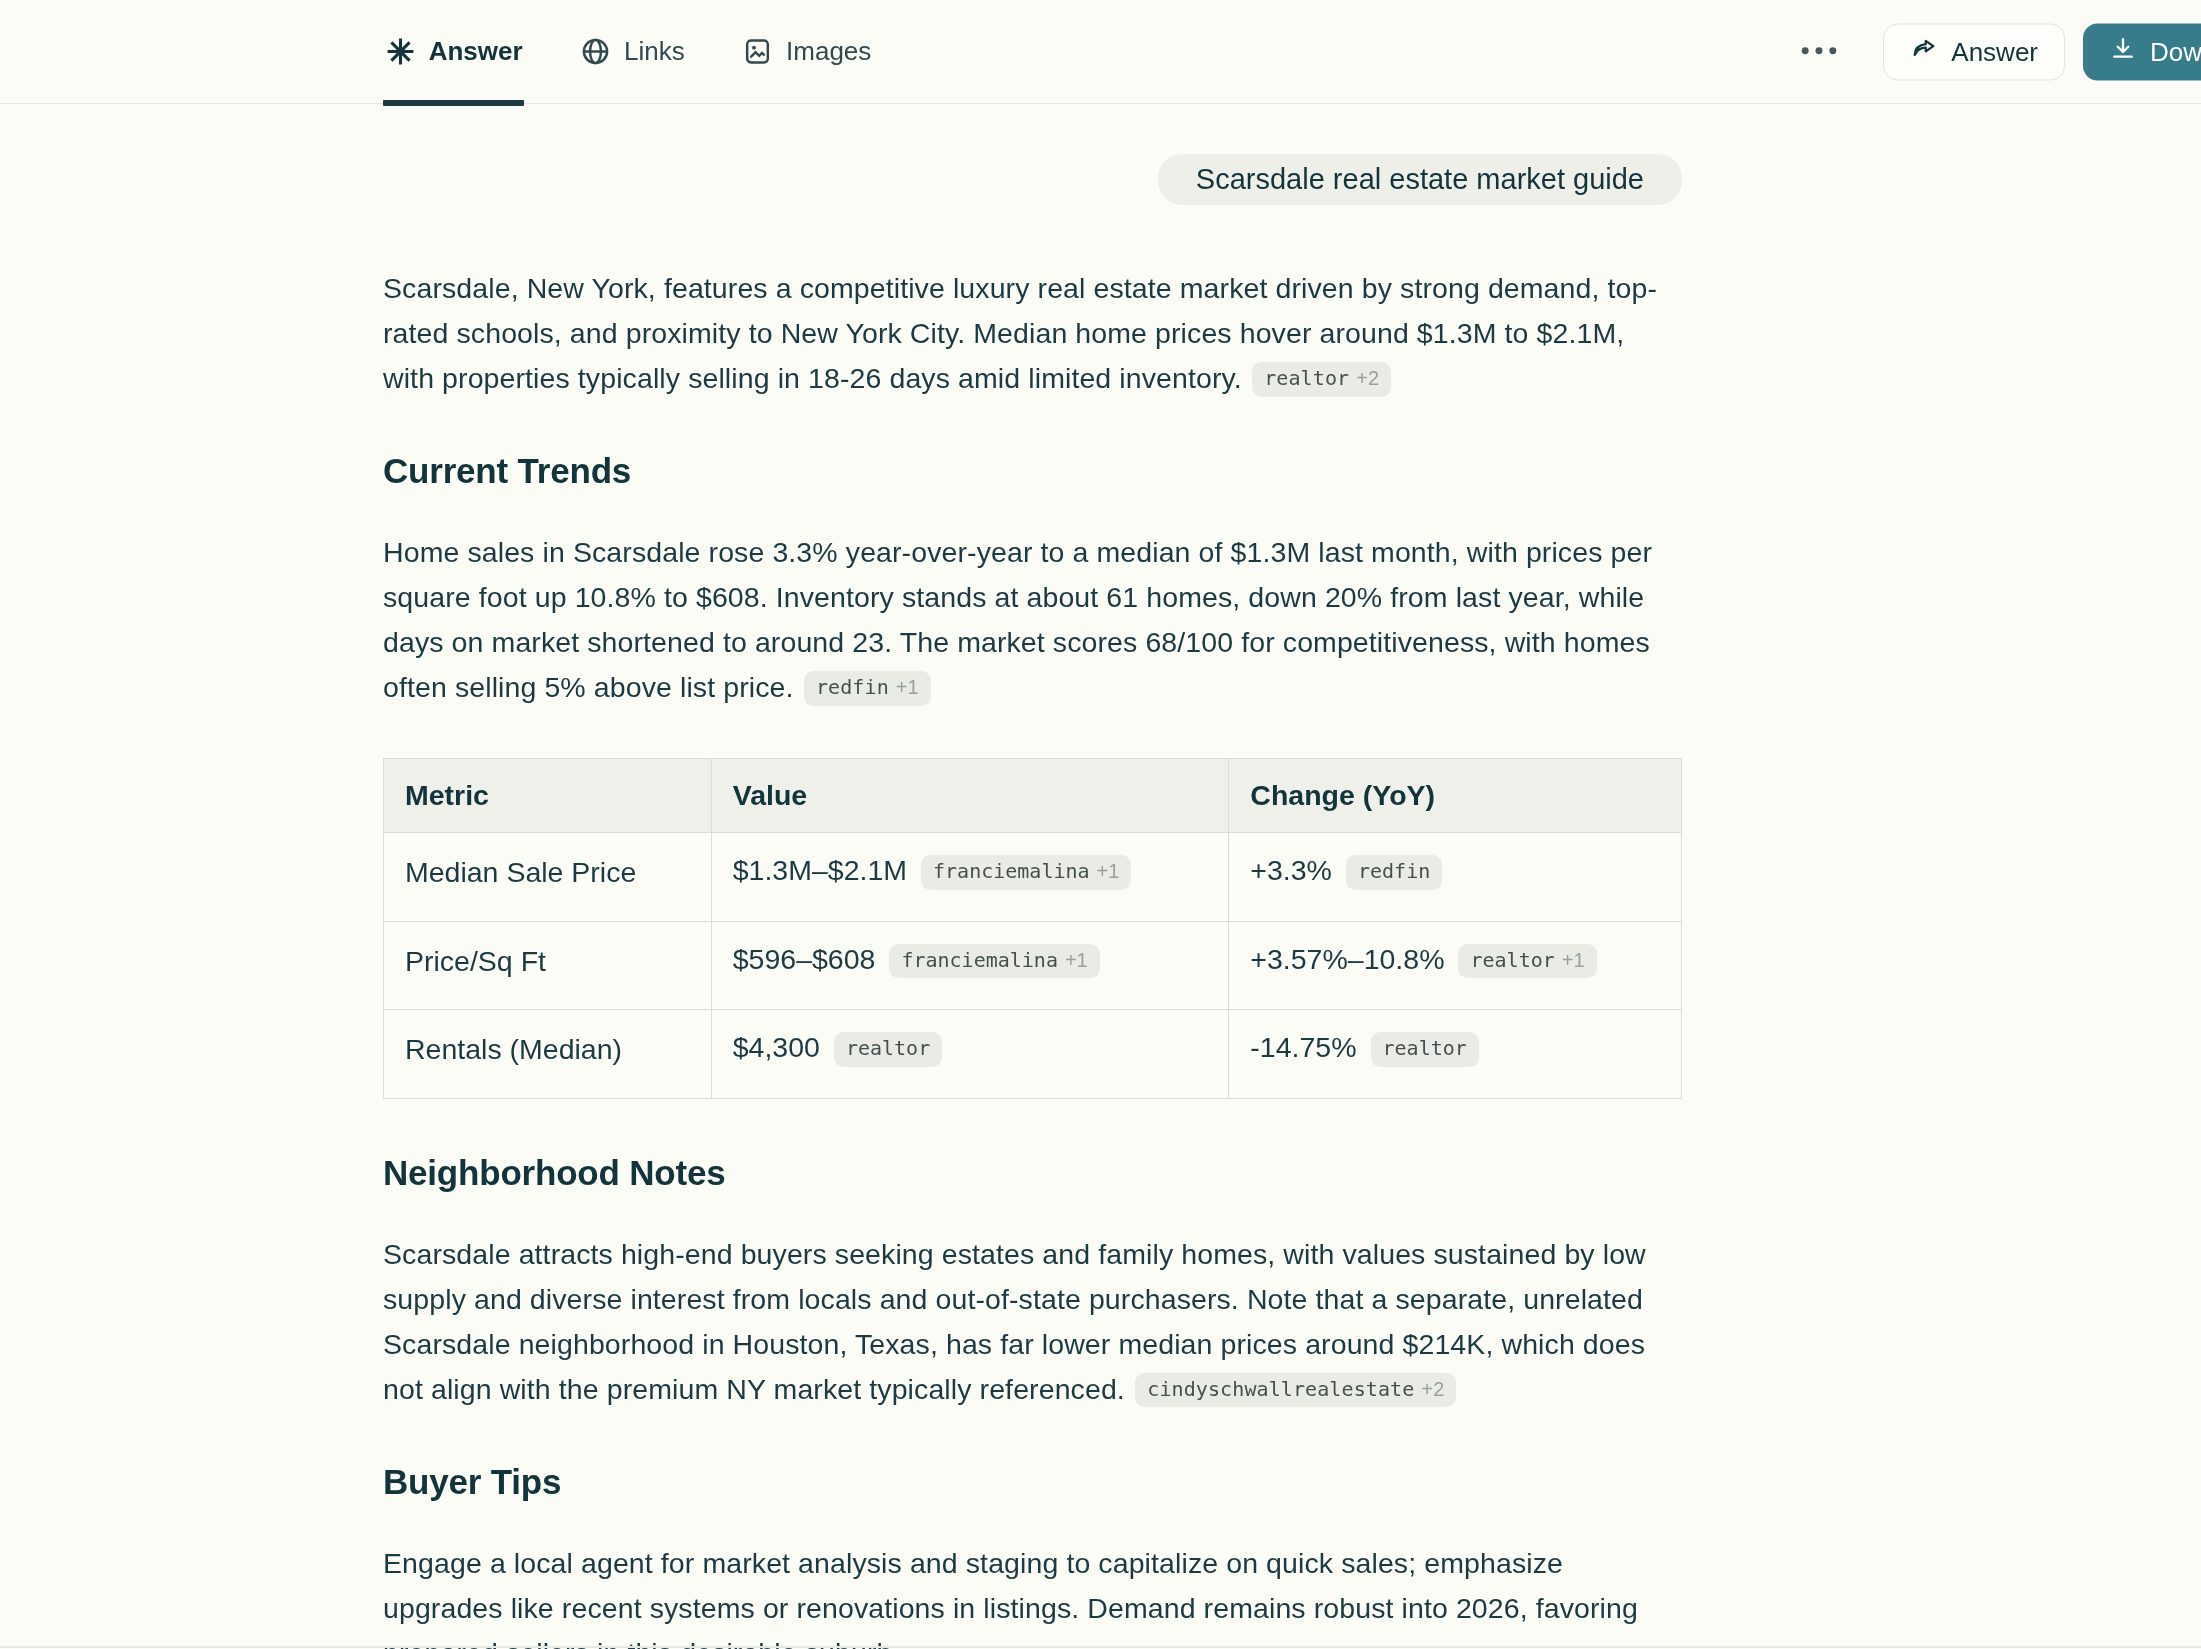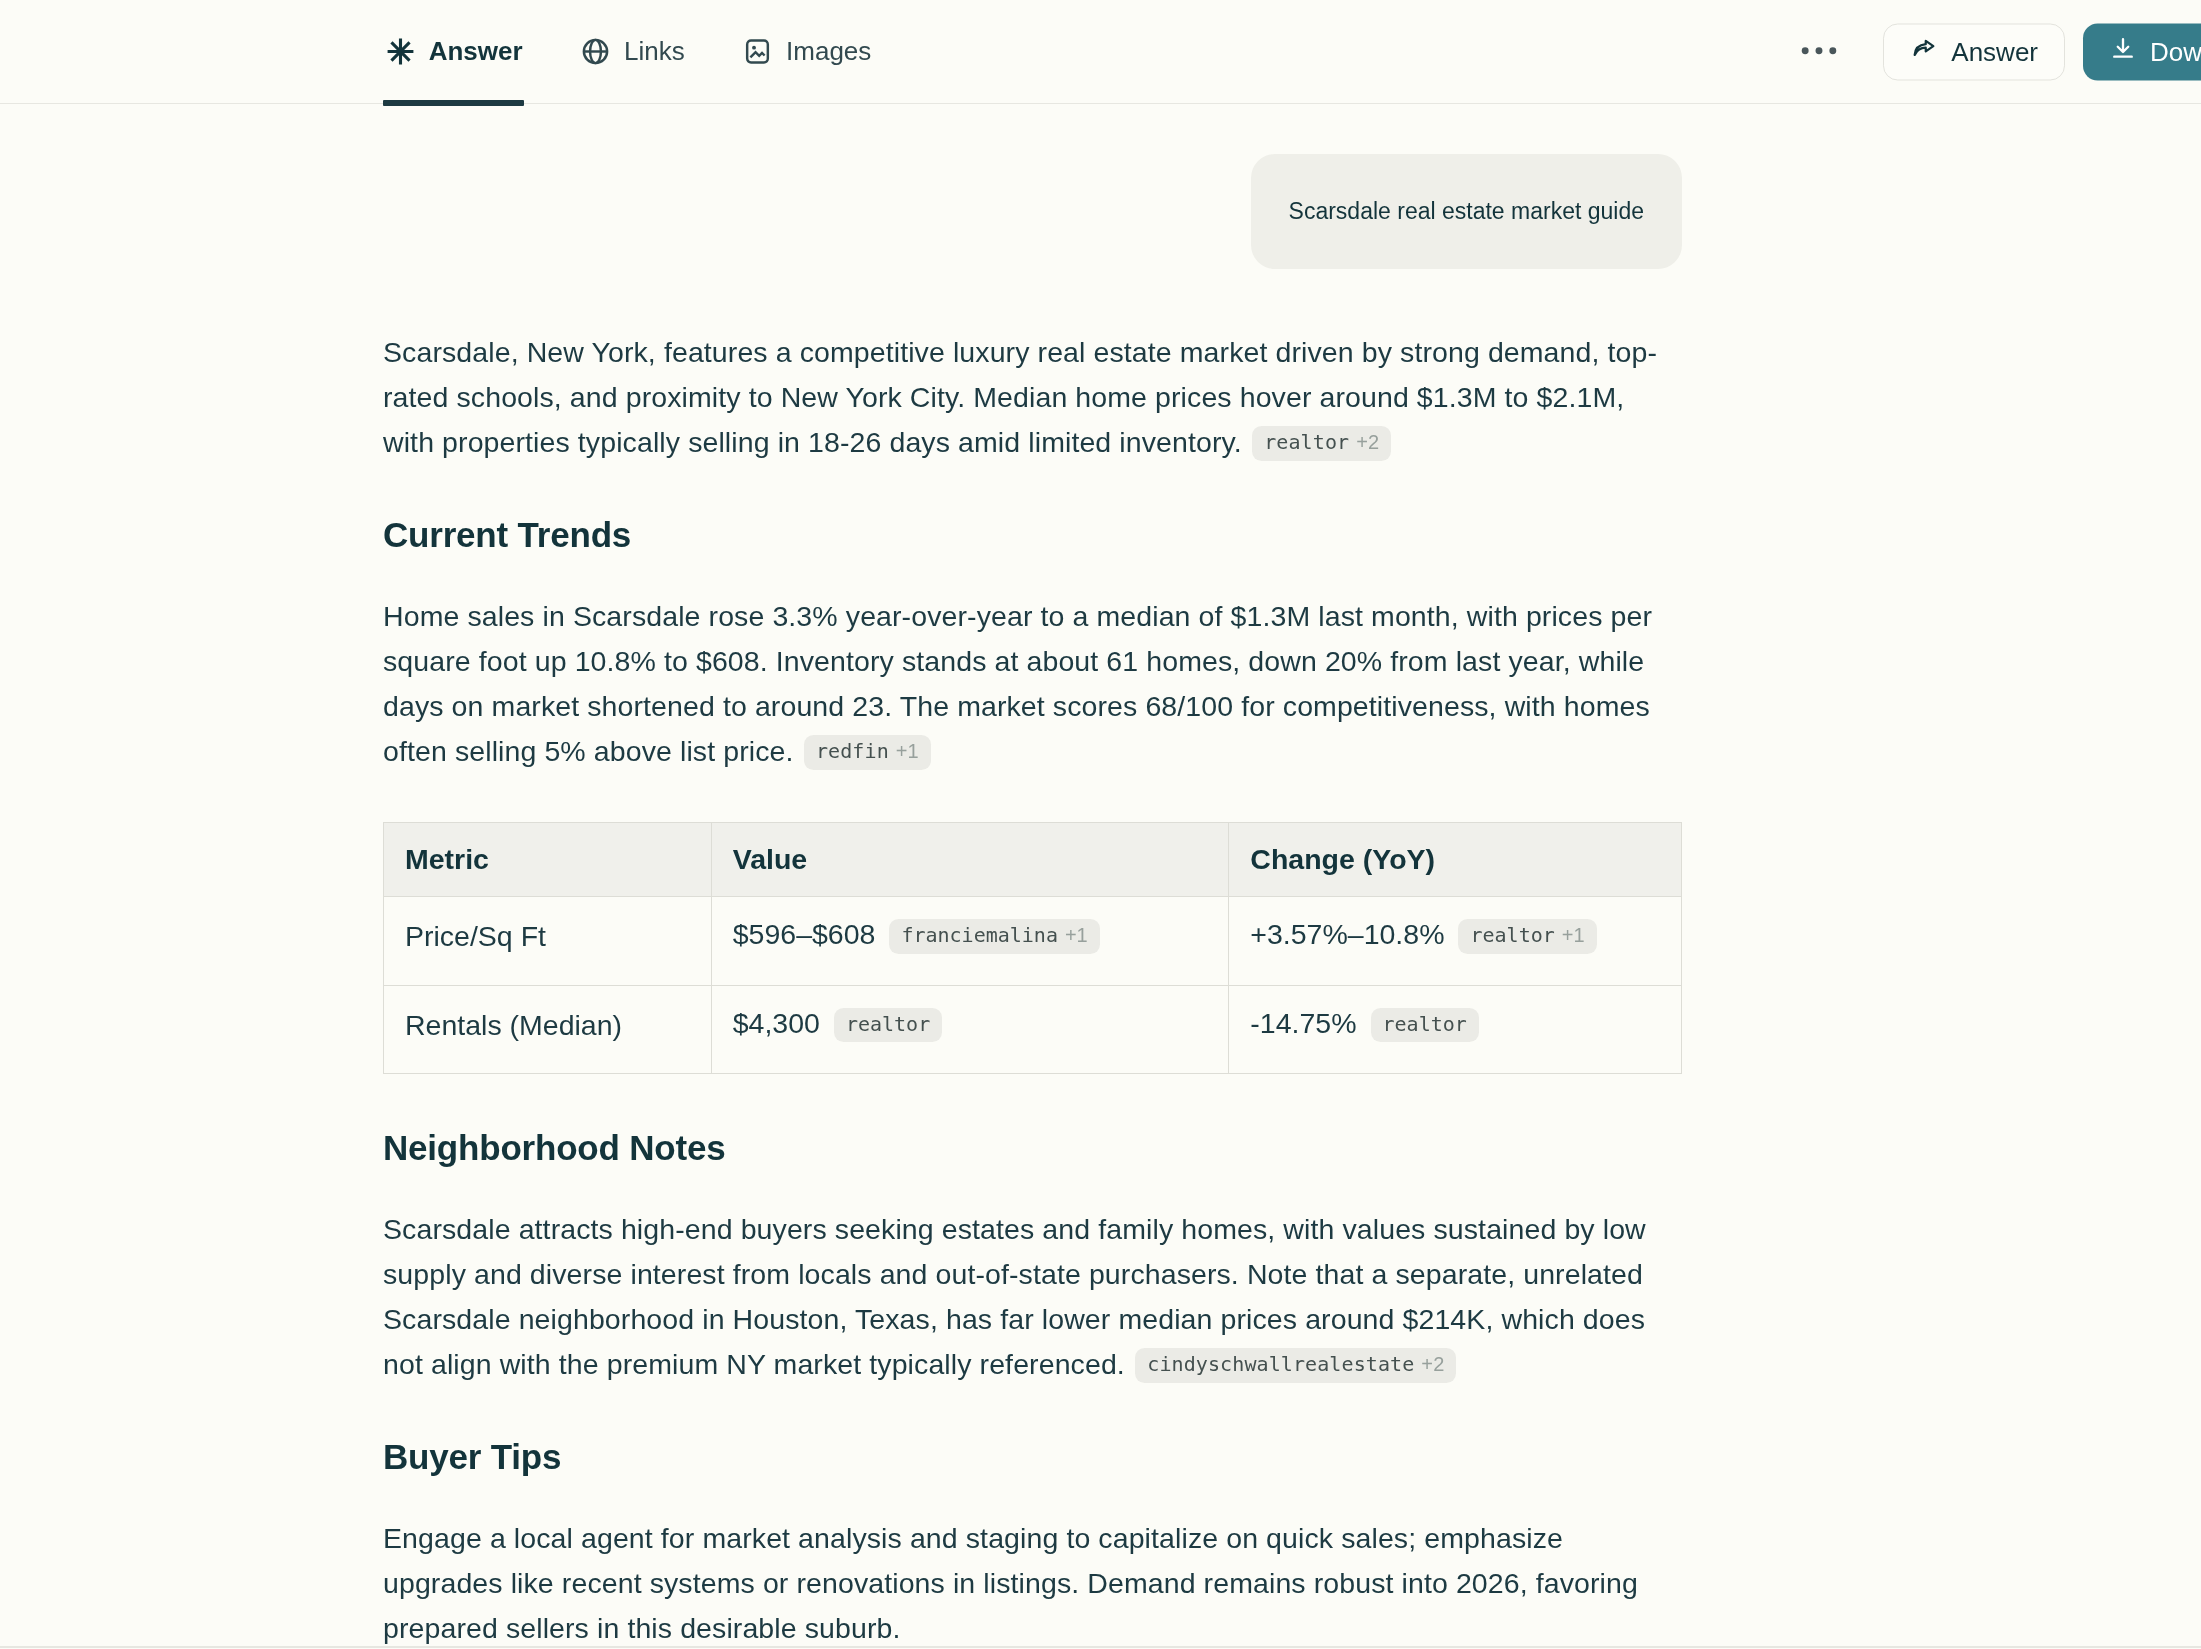--- a/index.html
+++ b/index.html
@@ -55,21 +55,21 @@
     font-size: 26px; color: #ffffff; cursor: pointer;
     font-family: inherit; white-space: nowrap;
   }
 
   
   .content { width: 1299px; margin-left: 383px; }
 
   .query-row { display: flex; justify-content: flex-end; margin-top: 50px; }
   .query-bubble {
     background: #efefe9; border-radius: 24px;
-    padding: 44px 38px; font-size: 23px; color: #13343b;
+    padding: 9px 38px; font-size: 29px; color: #13343b;
     max-width: 951px;
   }
 
   .body-text {
     font-size: 28.5px; line-height: 45px; color: #1d3a42;
     letter-spacing: 0.1px;
   }
   .intro { margin-top: 61px; }
   h2.section-heading {
     font-size: 35px; font-weight: 700; color: #13343b;
@@ -195,20 +195,25 @@
       </colgroup>
     <thead>
       <tr>
         <th>Metric</th>
         <th>Value</th>
         <th>Change (YoY)</th>
       </tr>
     </thead>
     <tbody>
       <tr>
+        <td>Median Sale Price</td>
+        <td><span>$1.3M–$2.1M</span><span class="badge"><span class="bsrc">franciemalina</span><span class="bplus">+1</span></span></td>
+        <td><span>+3.3%</span><span class="badge"><span class="bsrc">redfin</span><span class="bplus"></span></span></td>
+      </tr>
+      <tr>
         <td>Price/Sq Ft</td>
         <td><span>$596–$608</span><span class="badge"><span class="bsrc">franciemalina</span><span class="bplus">+1</span></span></td>
         <td><span>+3.57%–10.8%</span><span class="badge"><span class="bsrc">realtor</span><span class="bplus">+1</span></span></td>
       </tr>
       <tr>
         <td>Rentals (Median)</td>
         <td><span>$4,300</span><span class="badge"><span class="bsrc">realtor</span><span class="bplus"></span></span></td>
         <td><span>-14.75%</span><span class="badge"><span class="bsrc">realtor</span><span class="bplus"></span></span></td>
       </tr>
     </tbody>

